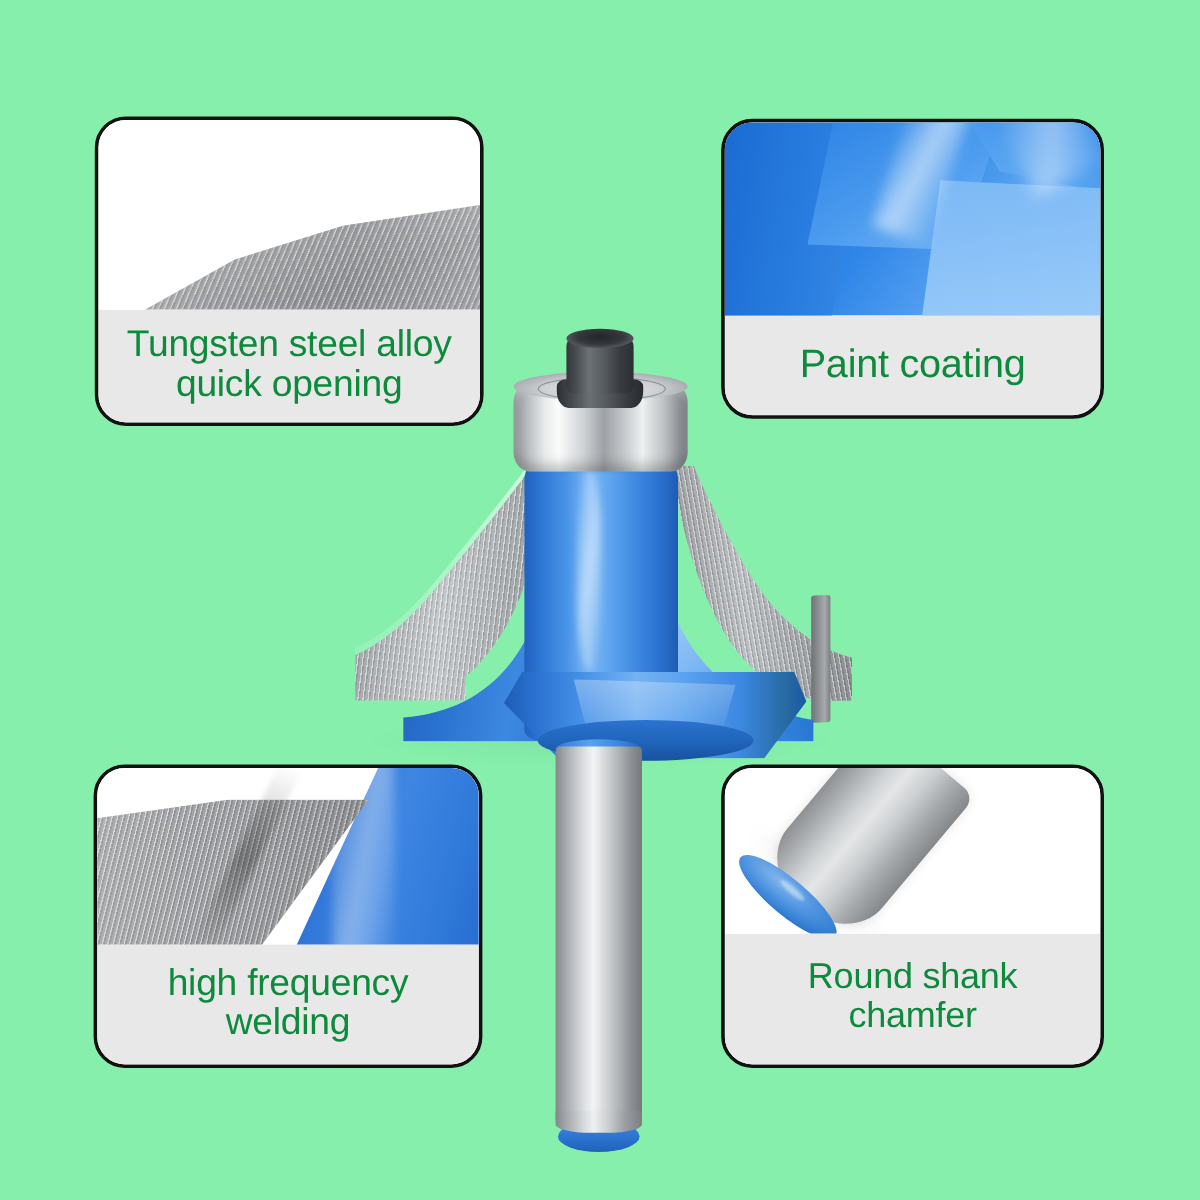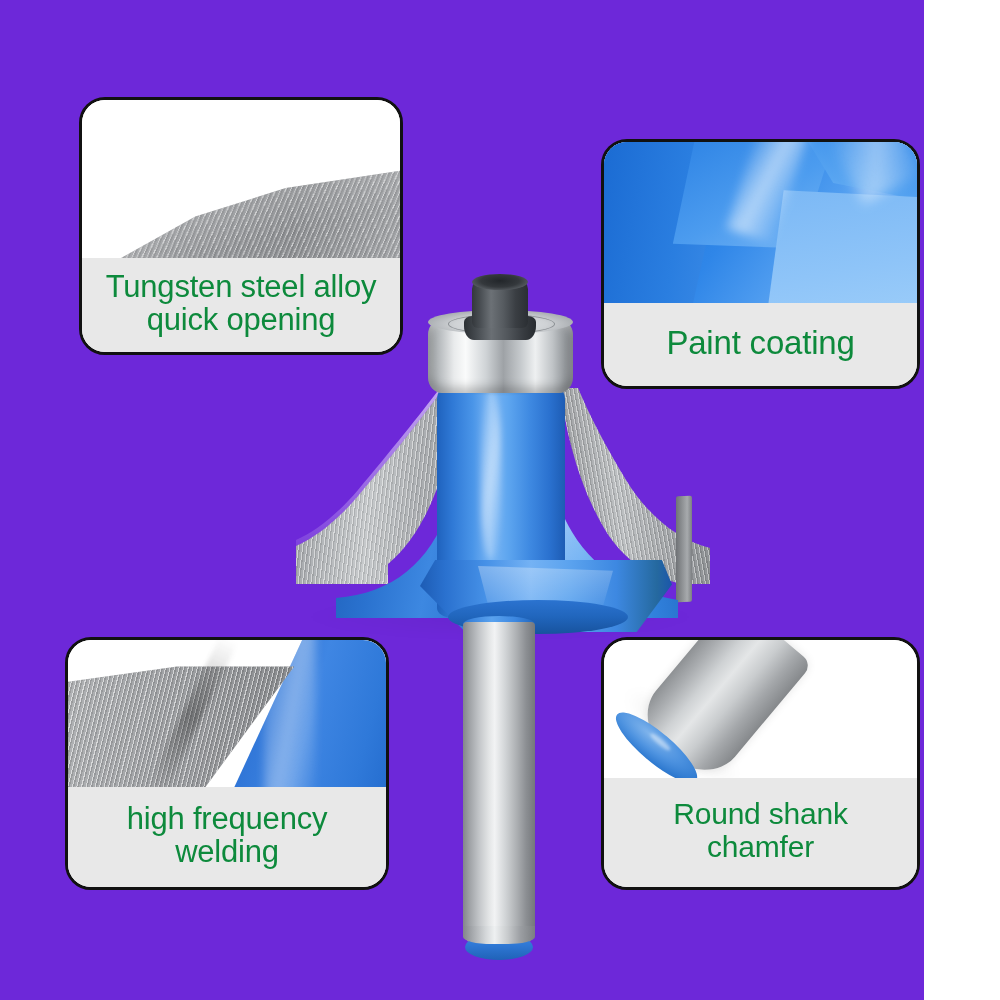--- a/index.html
+++ b/index.html
@@ -6,23 +6,23 @@
   html, body {
     margin: 0;
     padding: 0;
     background: #ffffff;
   }
   body {
     font-family: "Liberation Sans", sans-serif;
   }
   #stage {
     position: relative;
-    width: 924px;
+    width: 1000px;
     height: 1000px;
-    background: #6d28d9;
+    background: #86efac;
     overflow: hidden;
   }
 
   
   .callout {
     position: absolute;
     box-sizing: border-box;
     border: 3px solid #111111;
     border-radius: 26px;
     background: #ffffff;
@@ -45,22 +45,22 @@
     line-height: 1.08;
     letter-spacing: -0.2px;
     padding: 5px 6px 9px 6px;
     white-space: pre-line;
     display: flex;
     align-items: center;
     justify-content: center;
   }
 
   #card-tl { left: 79px;  top: 97px;  width: 324px; height: 258px; }
-  #card-tr { left: 601px; top: 99px;  width: 319px; height: 250px; margin-top: 40px; }
-  #card-bl { left: 65px;  top: 637px; width: 324px; height: 253px; }
+  #card-tr { left: 601px; top: 99px;  width: 319px; height: 250px; }
+  #card-bl { left: 78px;  top: 637px; width: 324px; height: 253px; }
   #card-br { left: 601px; top: 637px; width: 319px; height: 253px; }
 
   #card-tl .caption { height: 80px; }
   #card-tr .caption { height: 69px; font-size: 33px; }
   #card-bl .caption { height: 86px; }
   #card-br .caption { height: 95px; font-size: 30px; }
 
   
   .carb-sweep {
     position: absolute;

